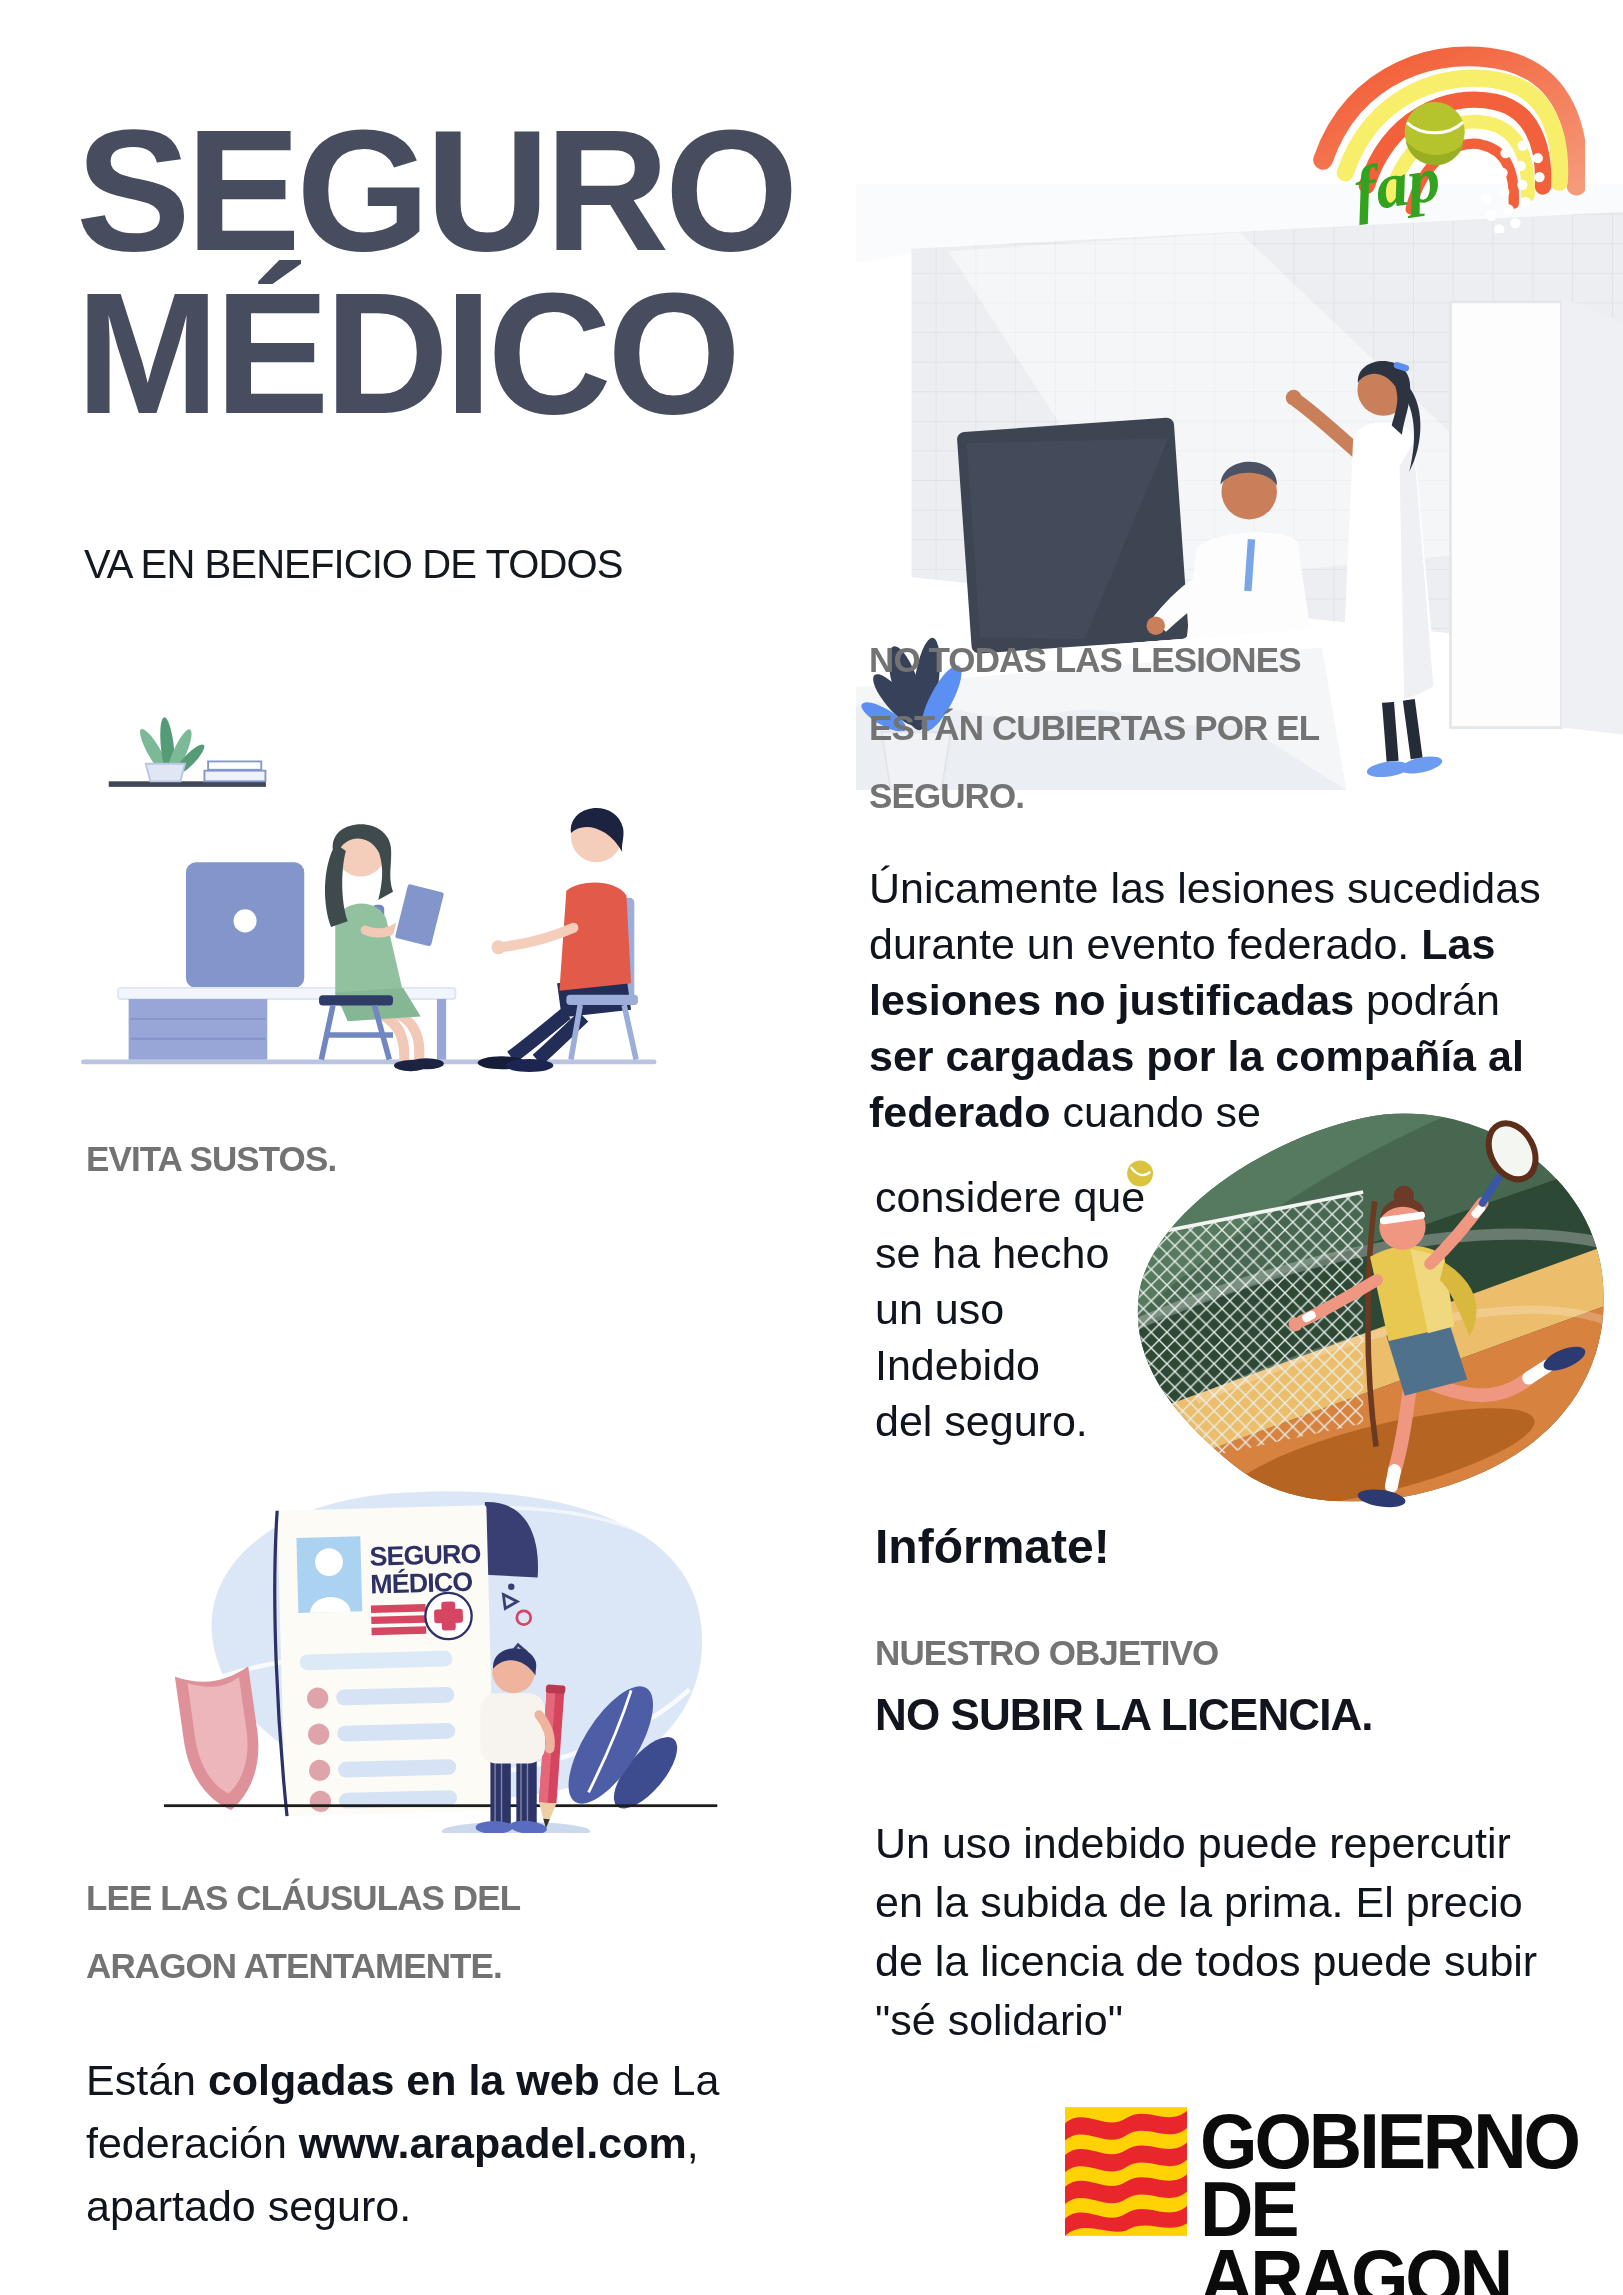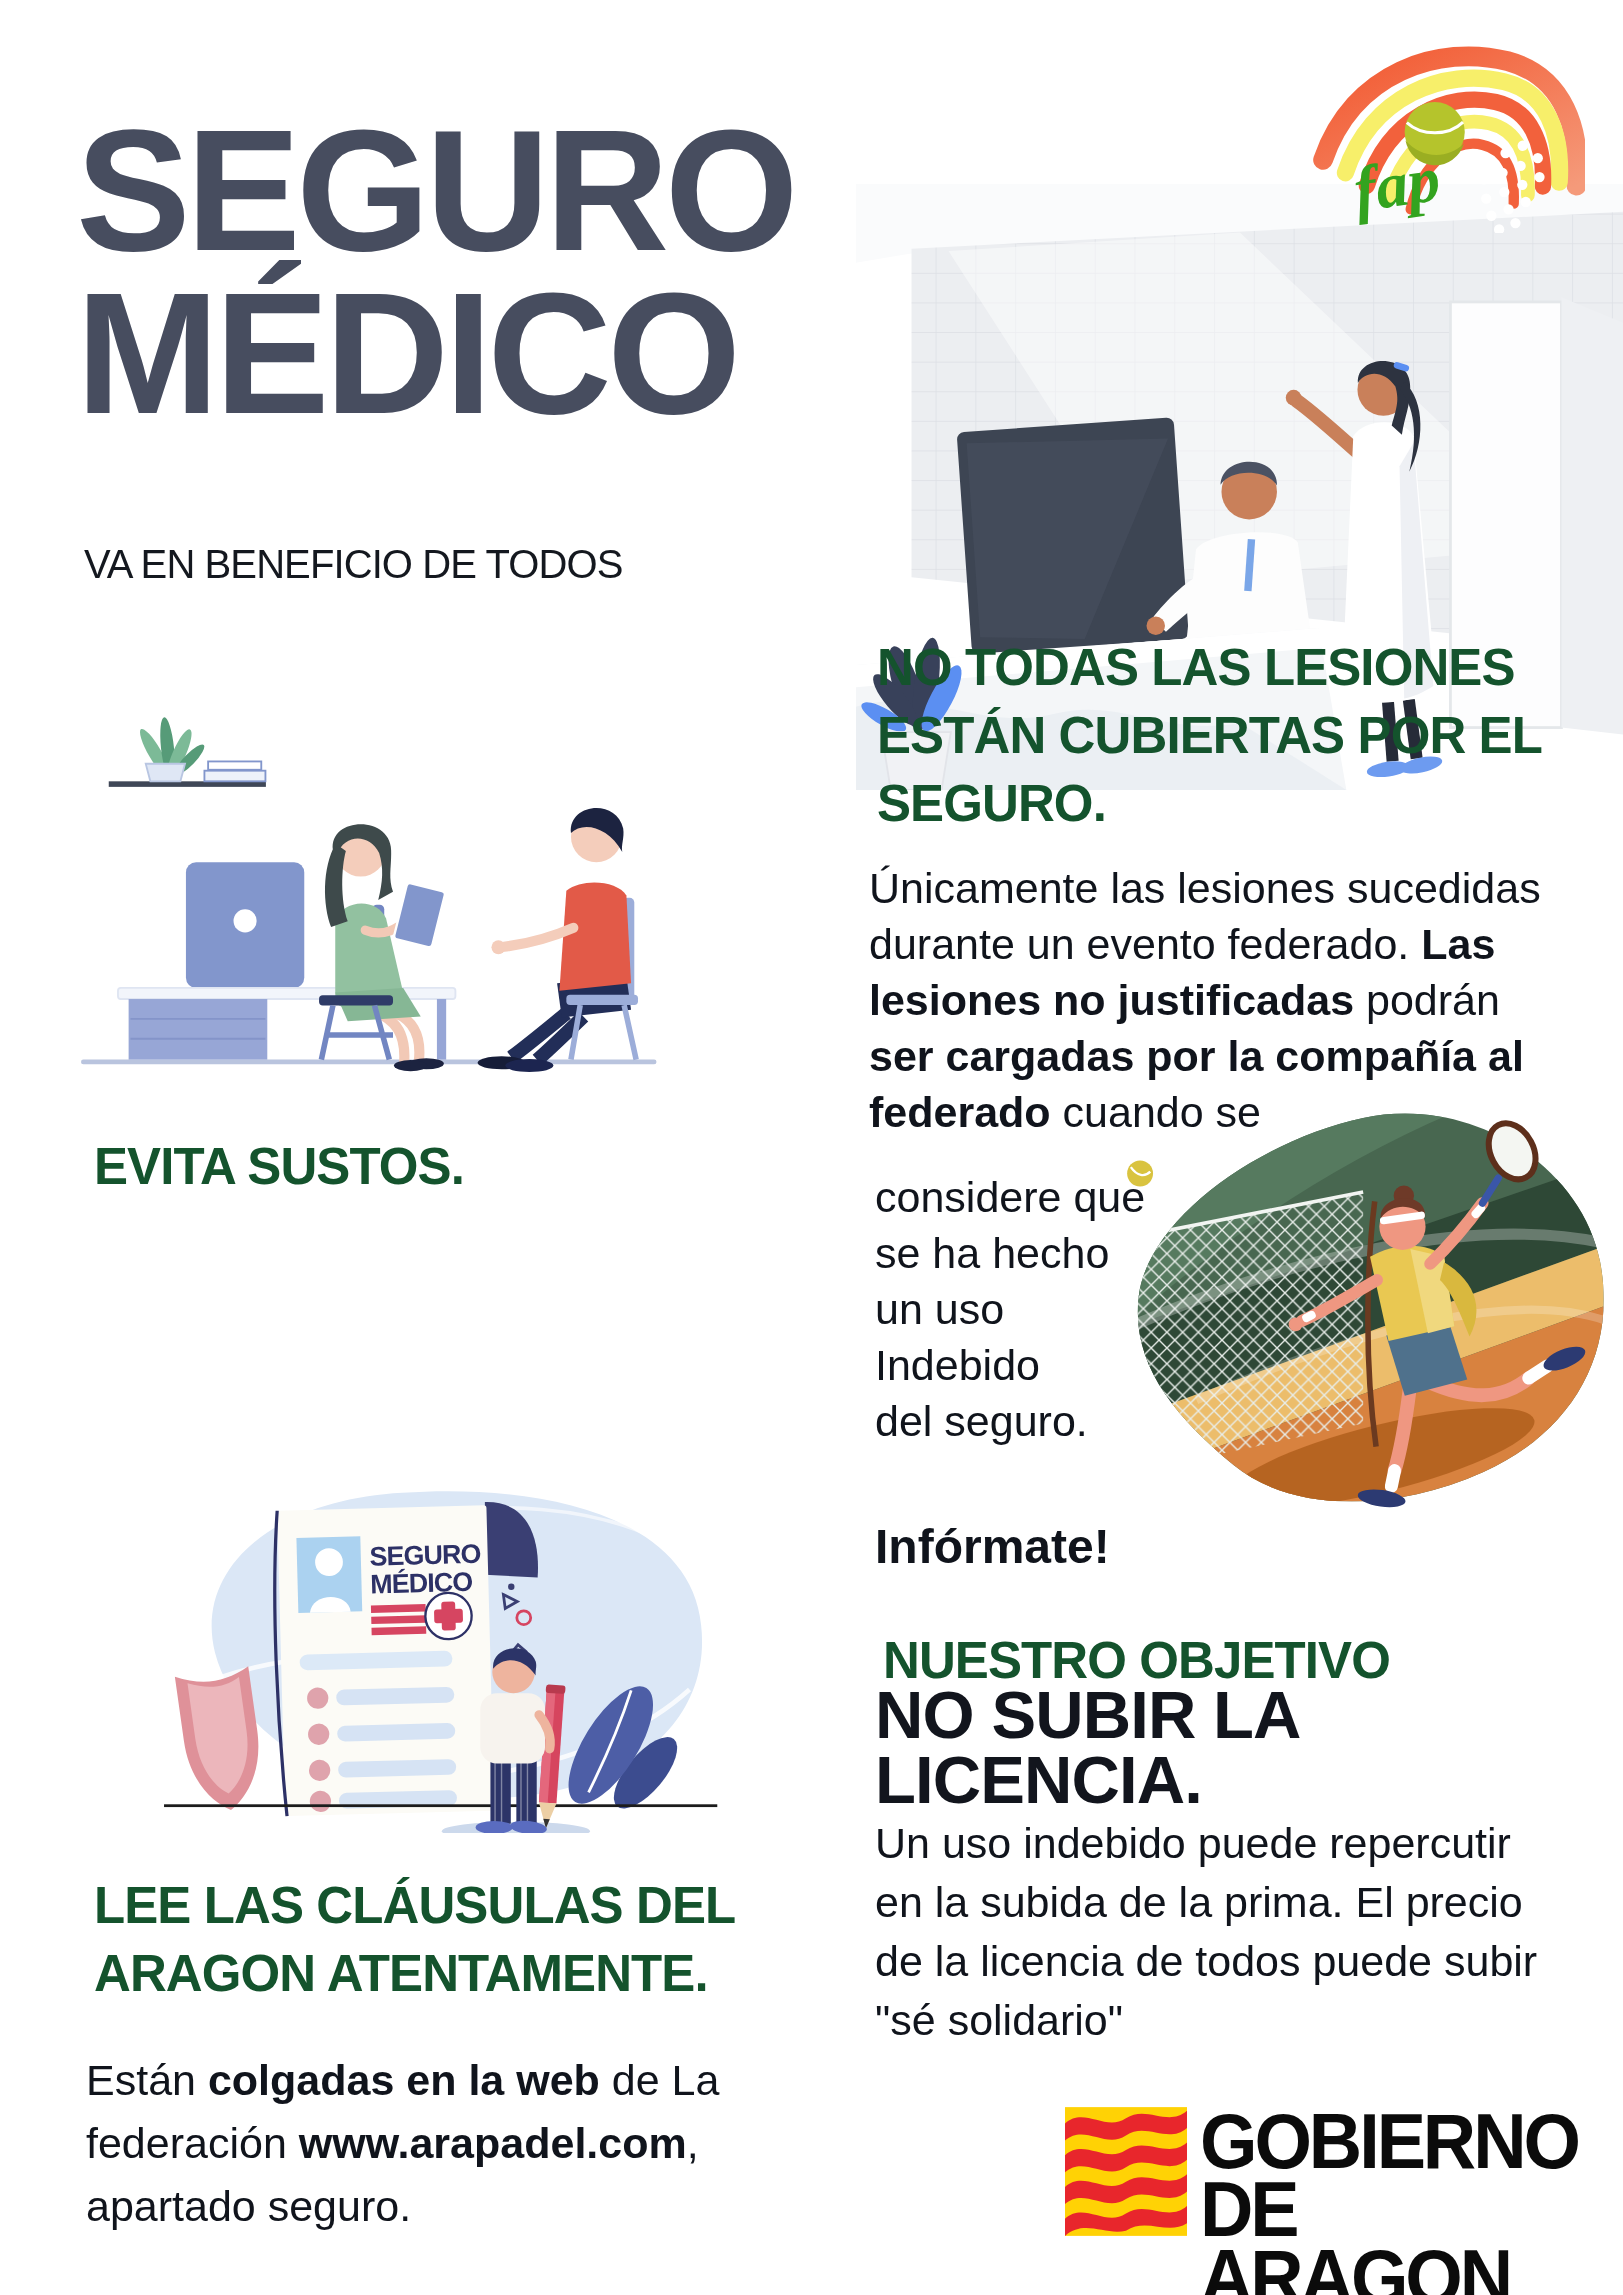--- a/index.html
+++ b/index.html
@@ -3,22 +3,22 @@
 <meta charset="utf-8">
 <style>
   html,body{margin:0;padding:0;background:#ffffff;}
   .poster{position:relative;width:1623px;height:2295px;background:#ffffff;overflow:hidden;
           font-family:"Liberation Sans",sans-serif;color:#12151d;}
   .abs{position:absolute;}
   .pre{white-space:pre-line;}
   .title{font-size:172px;line-height:0.95;font-weight:700;letter-spacing:-4.6px;color:#474d5f;}
   .sub1{font-size:78px;font-weight:500;letter-spacing:-2.3px;color:#14181f;}
   .sub2{font-size:40px;font-weight:400;letter-spacing:-0.9px;color:#14181f;}
-  .red-h{font-size:51px;line-height:68px;font-weight:700;letter-spacing:-0.9px;color:#14532d;margin:8px;}
-  .black-h{font-size:67px;line-height:65px;font-weight:700;letter-spacing:-0.9px;color:#12151d;margin:0;}
+  .red-h{font-size:35px;line-height:68px;font-weight:700;letter-spacing:-0.9px;color:#737373;margin:0;}
+  .black-h{font-size:44px;line-height:65px;font-weight:700;letter-spacing:-0.9px;color:#12151d;margin:0;}
   .body{font-size:43px;line-height:56px;font-weight:400;color:#10141c;margin:0;}
   .body b{font-weight:700;}
   .lh140{line-height:66px;}
   .lh137{line-height:63px;}
   .lh128{line-height:59px;}
   .informate{font-size:48px;font-weight:700;color:#10141c;margin:0;}
   .gob{display:flex;align-items:flex-start;}
   .gob-text{font-size:77px;line-height:68px;font-weight:700;letter-spacing:-3.2px;color:#0b0b0b;
             transform:scaleX(0.96);transform-origin:left top;margin-left:13px;margin-top:2.8px;}
   svg{display:block;}

